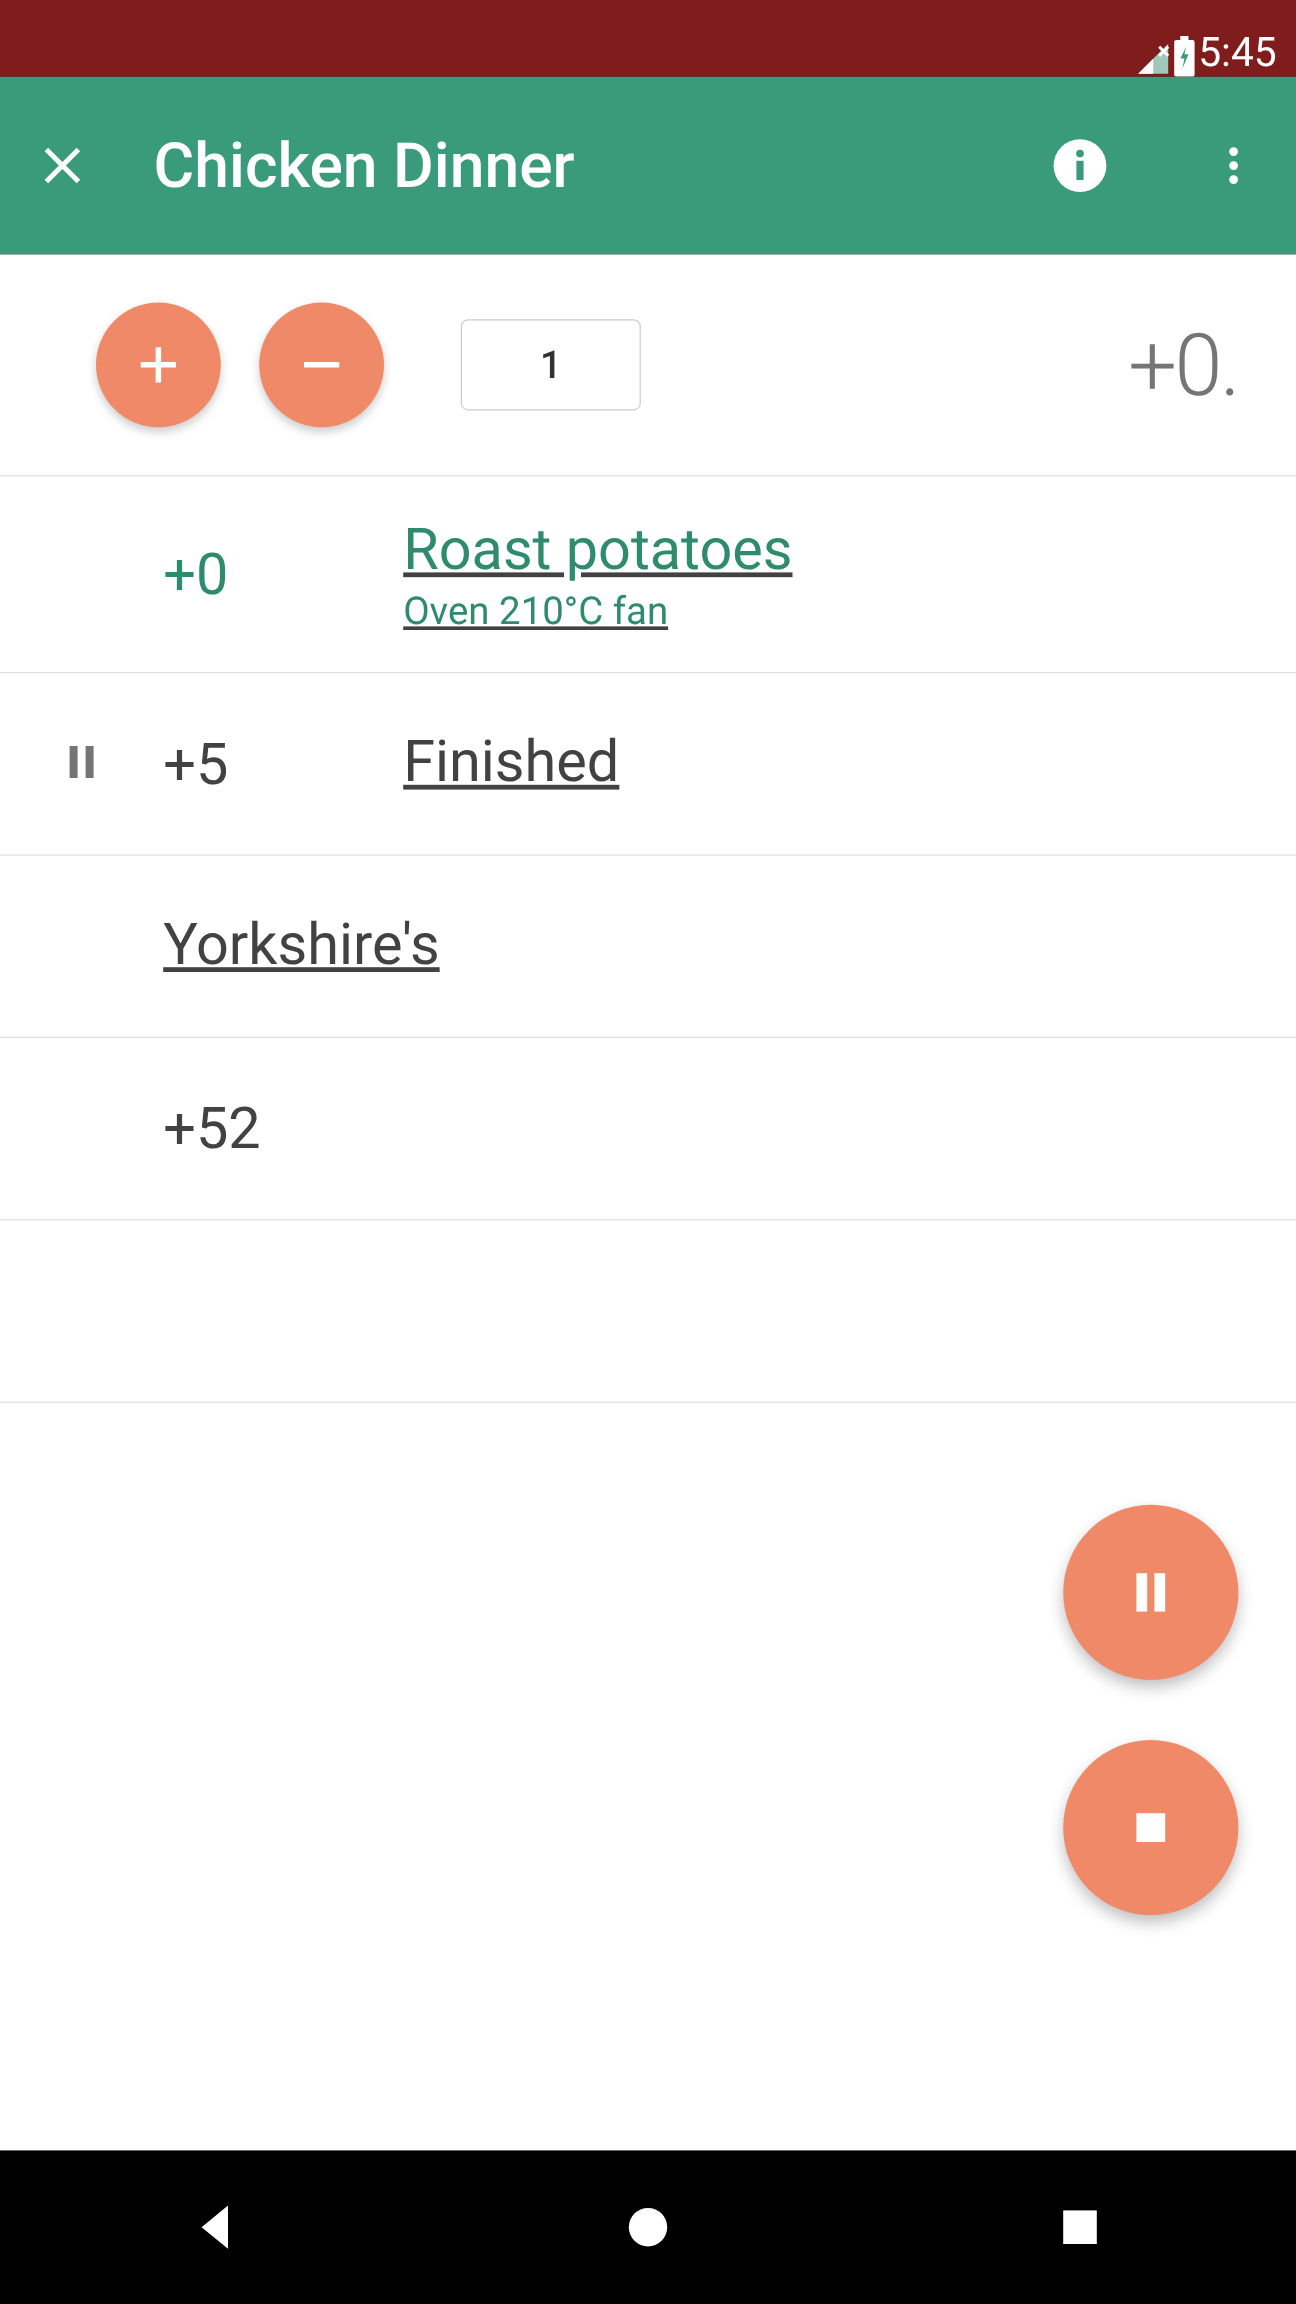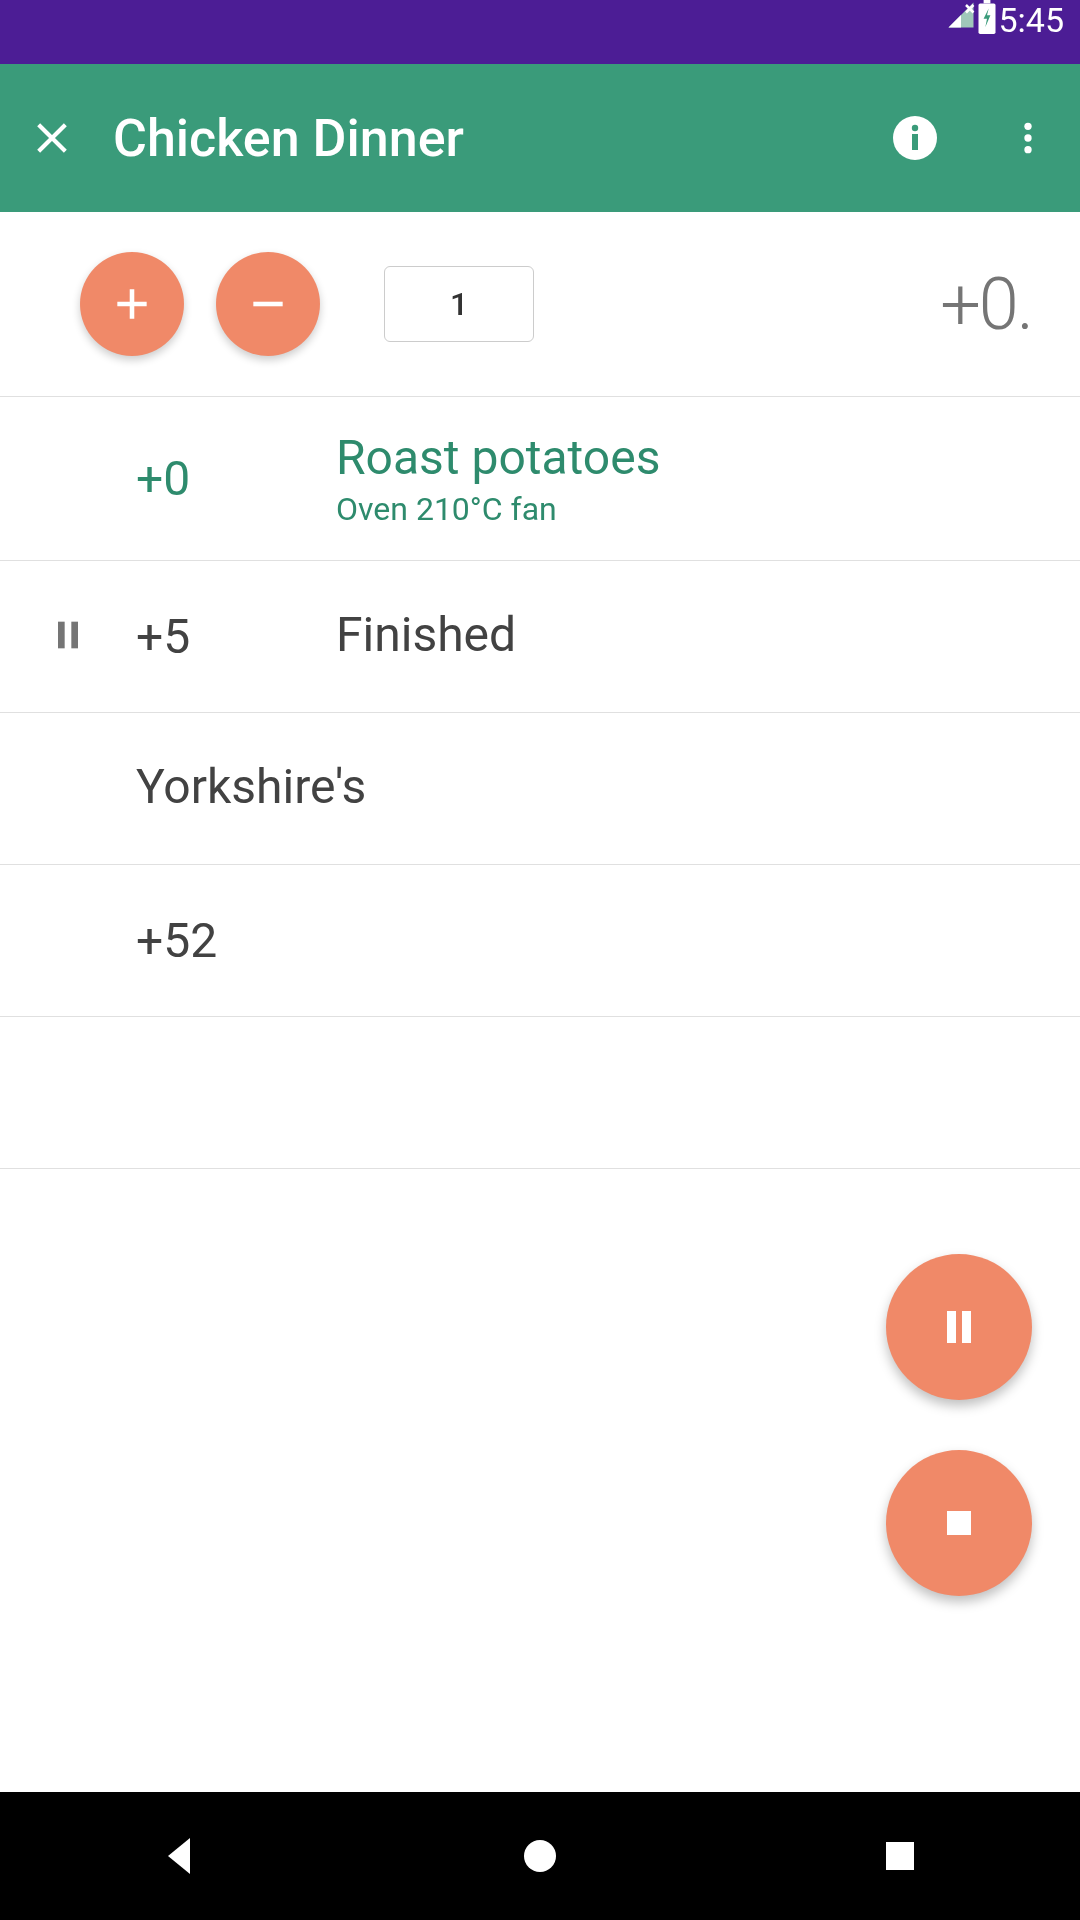--- a/index.html
+++ b/index.html
@@ -11,40 +11,40 @@
     body {
       width: 1080px;
       height: 1920px;
       background: #000;
       display: flex;
       flex-direction: column;
       overflow: hidden;
     }
     .status-bar {
       height: 64px;
-      background: #4c1d95;
+      background: #7f1d1d;
       display: flex;
       justify-content: flex-end;
-      align-items: flex-start;
+      align-items: flex-end;
       padding-right: 16px;
       gap: 0;
       color: #fff;
       font-size: 34px;
       font-weight: 400;
     }
     .signal-icon svg, .battery-icon svg {
       display: block;
     }
     .app-bar {
       height: 148px;
       background: #3a9b7a;
       display: flex;
       align-items: center;
       padding: 0 24px;
-      gap: 33px;
+      gap: 48px;
     }
     .close-btn {
       width: 56px;
       height: 56px;
       display: flex;
       align-items: center;
       justify-content: center;
       cursor: pointer;
     }
     .close-btn svg {
@@ -126,20 +126,21 @@
     }
     .step-time-col {
       width: 200px;
       font-size: 48px;
       color: #424242;
     }
     .step-text-col {
       flex: 1;
       font-size: 48px;
       color: #424242;
+      text-decoration: underline;
     }
     .step-row.active .step-time-col,
     .step-row.active .step-text-col .step-title,
     .step-row.active .step-text-col .step-subtitle {
       color: #2e8b6d;
     }
     .step-title {
       font-size: 48px;
       margin-bottom: 4px;
     }

